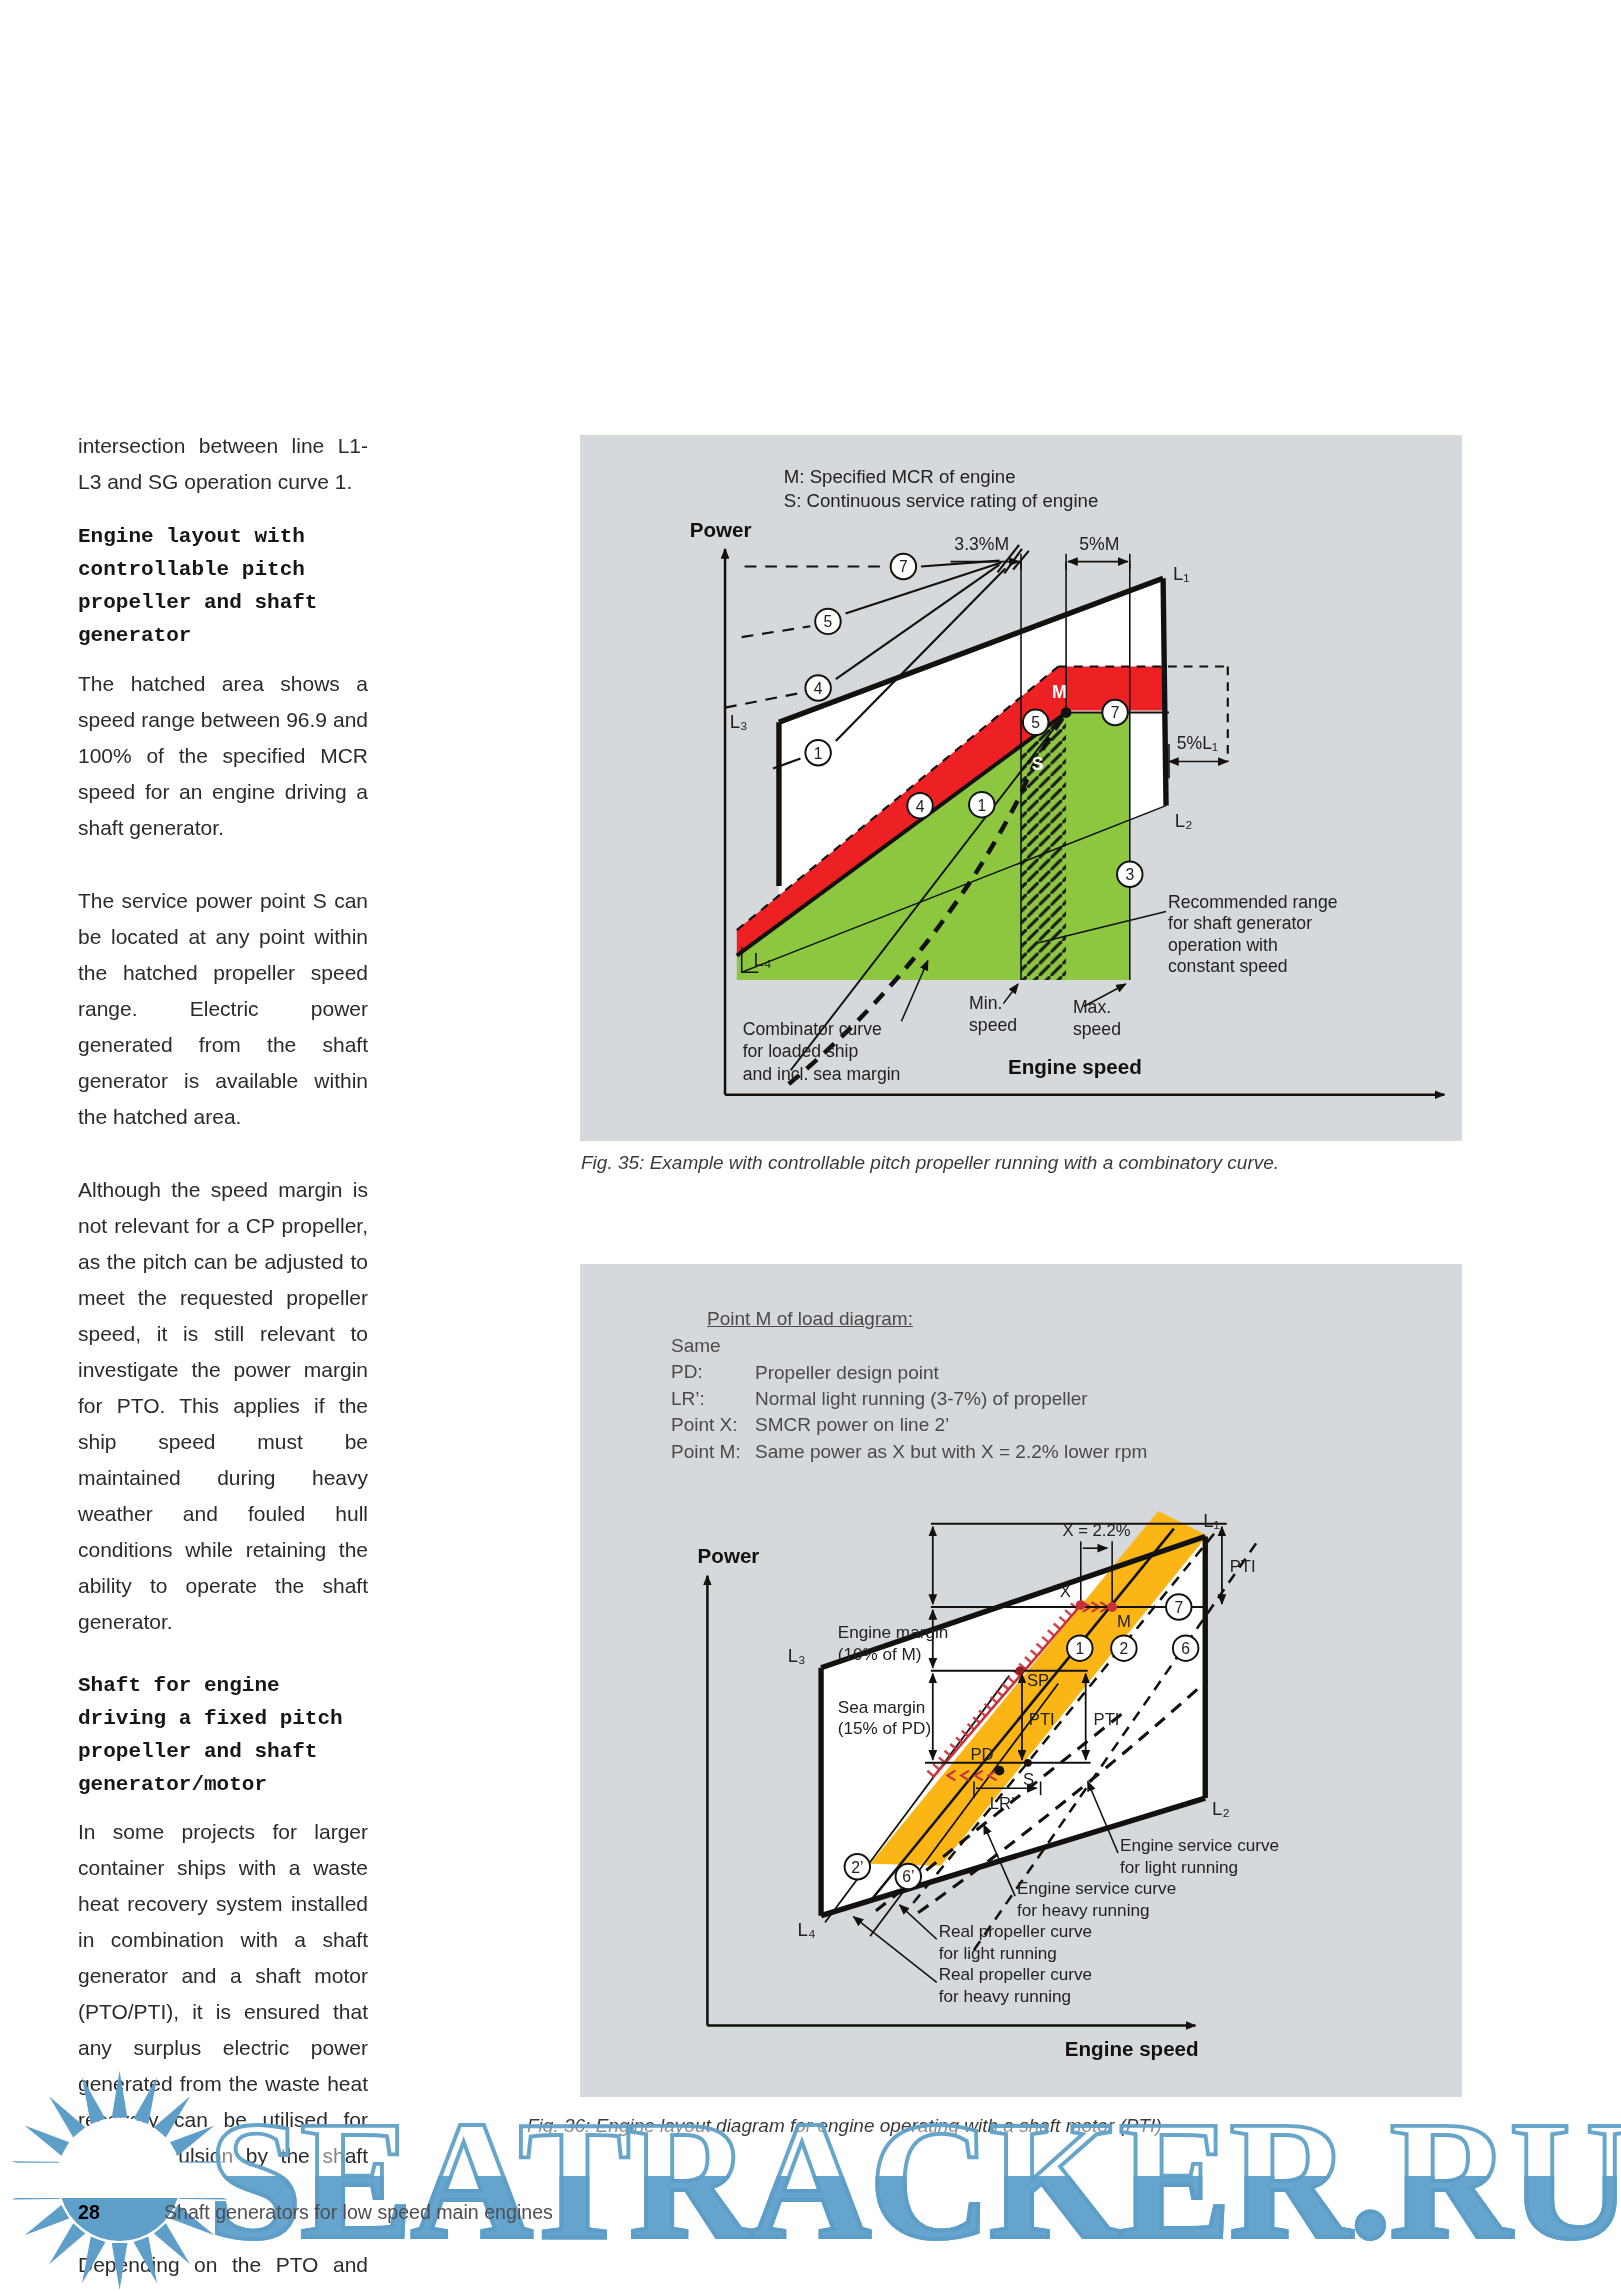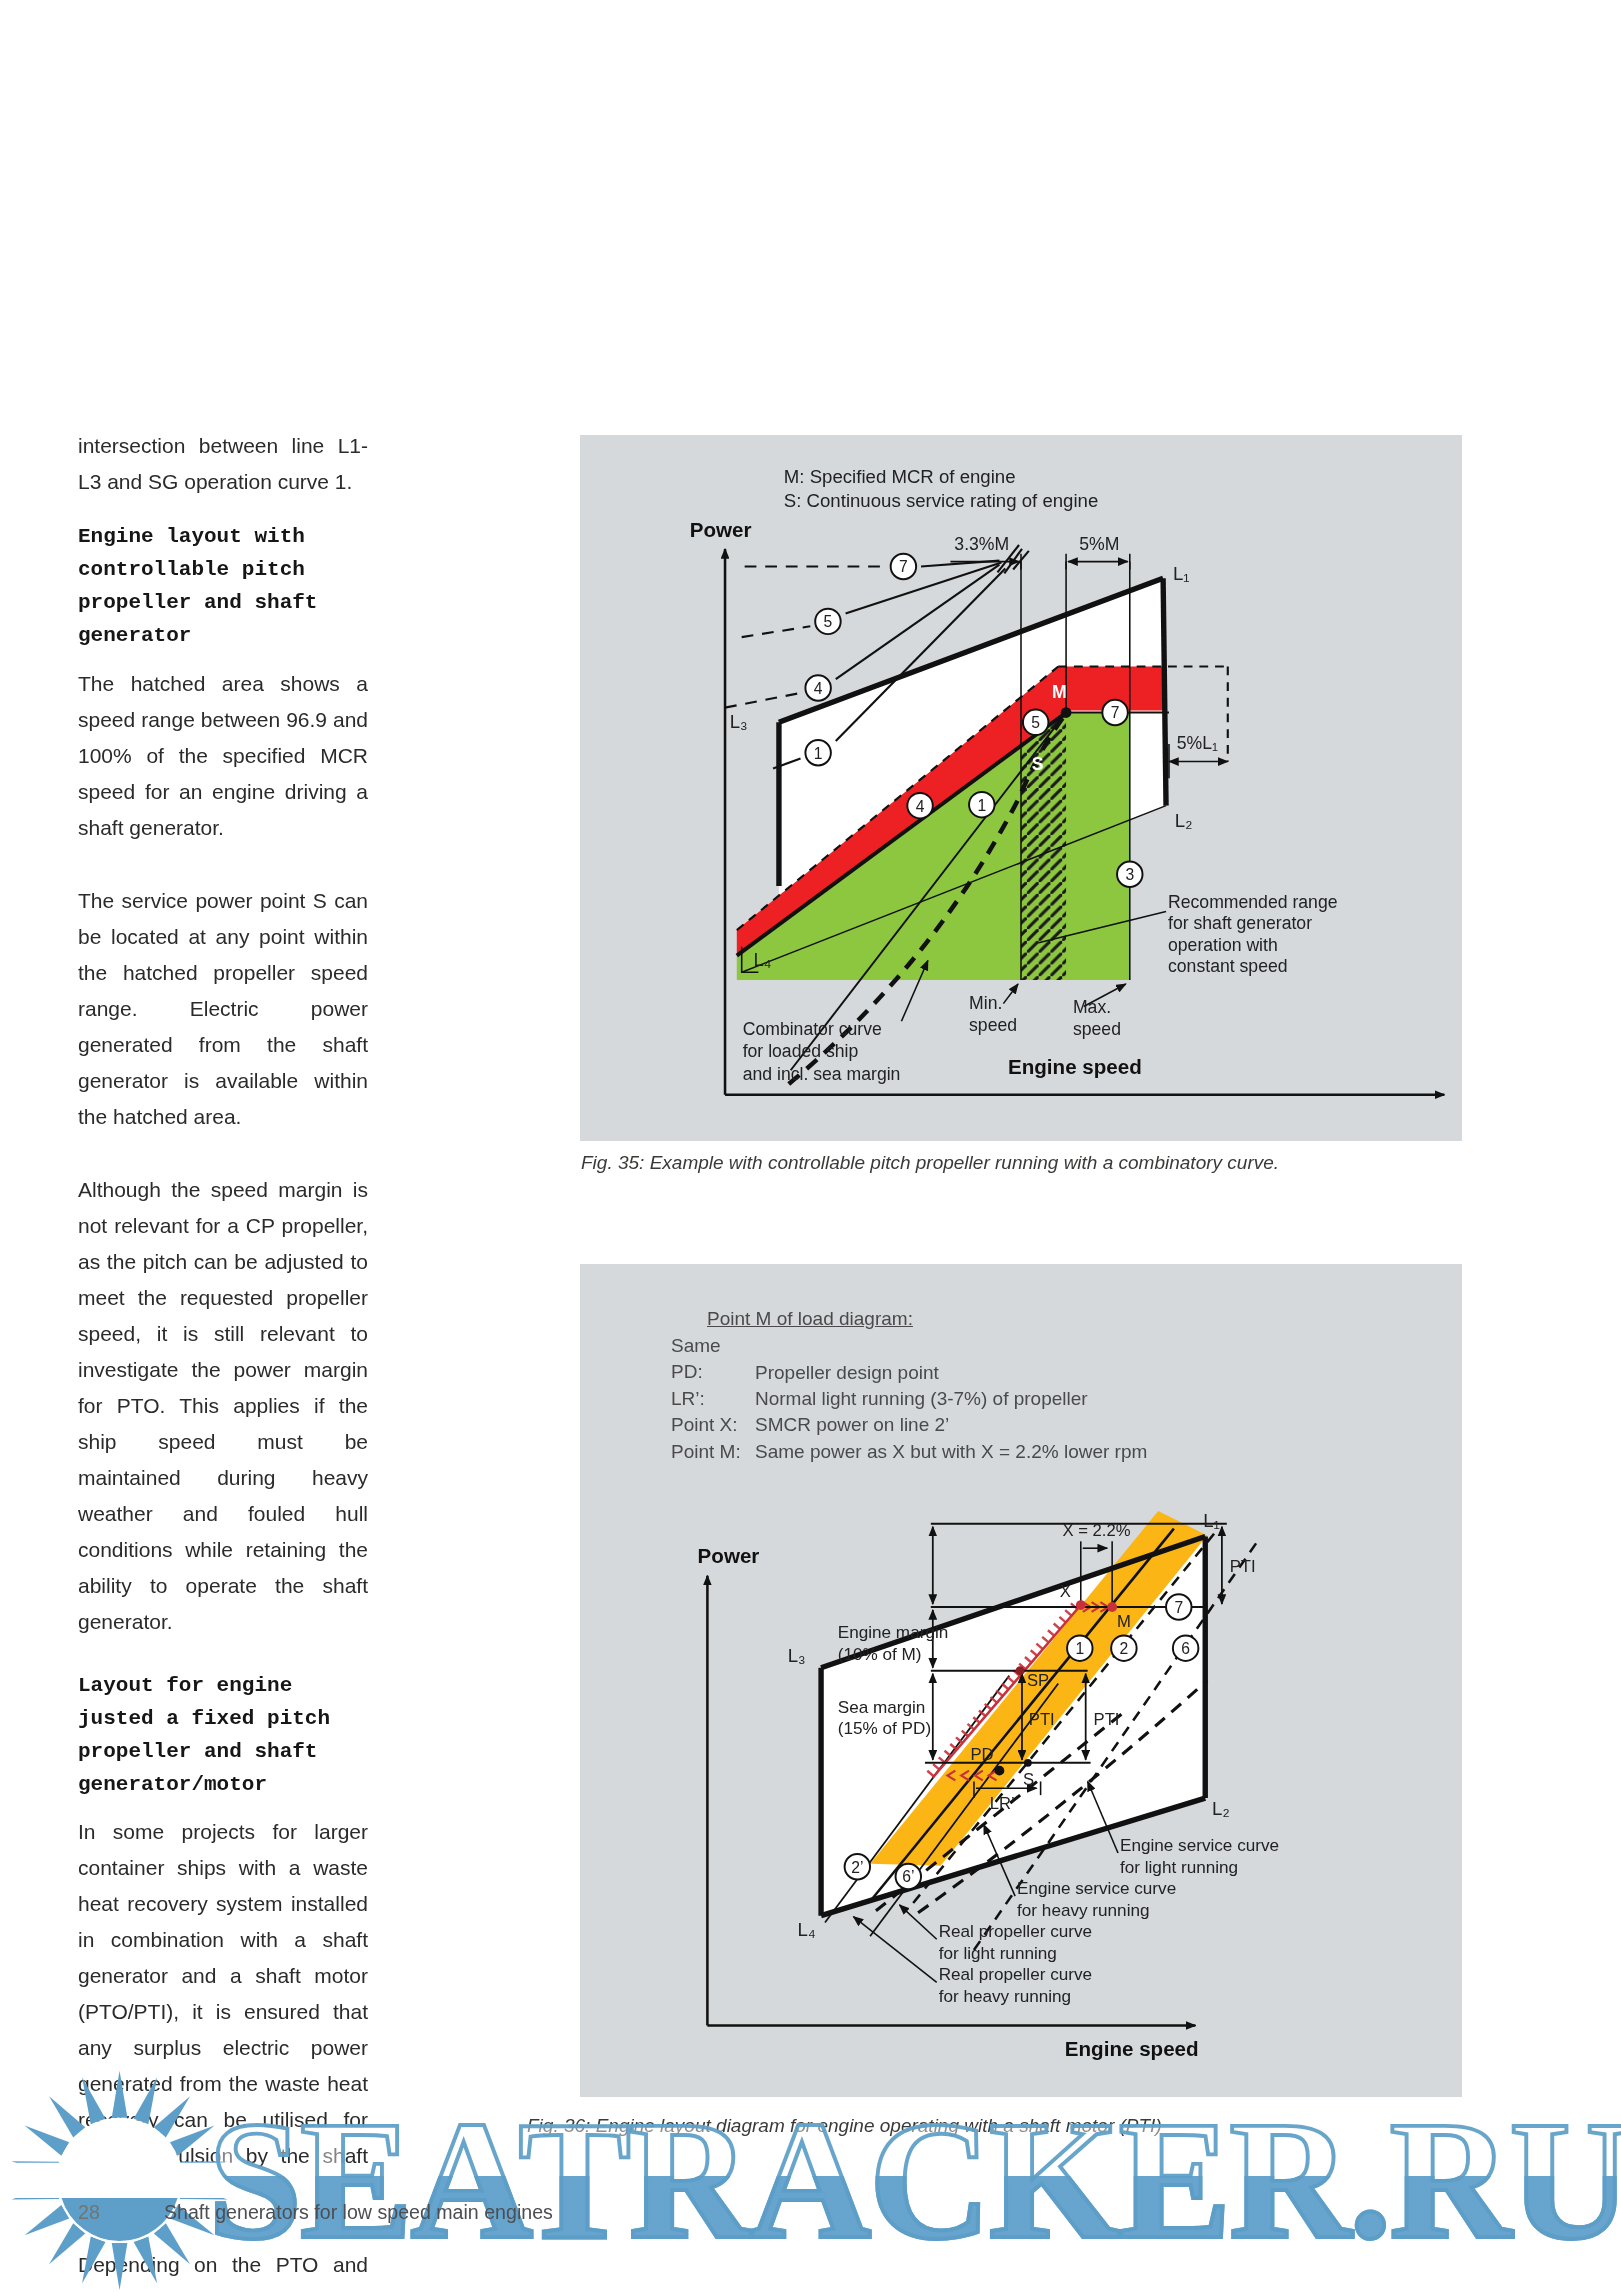--- a/index.html
+++ b/index.html
@@ -17,21 +17,21 @@
   #fig35-box{left:580px;top:435px;width:882px;height:706px;}
   #fig36-box{left:580px;top:1264px;width:882px;height:833px;}
   .caption{font-style:italic;font-size:19px;color:#3a3a38;z-index:3;white-space:nowrap;}
   #fig35-caption{left:581px;top:1152px;}
   #fig36-caption{left:527px;top:2115px;}
   
   #fig36-notes{left:671px;top:1306px;width:765px;font-size:19px;line-height:26.5px;color:#4a4a4c;z-index:2;}
   #fig36-notes .t{text-decoration:underline;margin-left:36px;}
   #fig36-notes .k{display:inline-block;width:84px;}
   
-  #footer-num{left:78px;top:2201px;font-size:19.6px;color:#737373;z-index:9;}
+  #footer-num{left:78px;top:2201px;font-size:19.6px;color:#000000;z-index:9;font-weight:bold;}
   #footer-text{left:164px;top:2201px;font-size:19.6px;color:#4d4e52;z-index:9;}
   
   #watermark{left:208px;top:2086px;height:188px;line-height:188px;white-space:nowrap;
     font-family:"Liberation Serif",serif;font-weight:bold;font-size:169px;letter-spacing:-2px;
     background:linear-gradient(180deg, rgba(255,255,255,0.42) 0%, rgba(255,255,255,0.42) 48%,
                rgba(96,161,203,0.96) 48%, rgba(96,161,203,0.96) 100%);
     -webkit-background-clip:text;background-clip:text;color:transparent;
     -webkit-text-stroke:3.9px rgba(91,157,199,0.92);z-index:7;}
   svg text{font-family:"Liberation Sans",sans-serif;fill:#222224;}
   svg .b{font-weight:bold;fill:#111;}
@@ -40,21 +40,21 @@
 </style>
 </head>
 <body>
 
 <div id="column" class="abs">
   <p class="intro">intersection between line L1-L3 and SG operation curve 1.</p>
   <h3>Engine layout with controllable pitch propeller and shaft generator</h3>
   <p>The hatched area shows a speed range between 96.9 and 100% of the specified MCR speed for an engine driving a shaft generator.</p>
   <p>The service power point S can be located at any point within the hatched propeller speed range. Electric power generated from the shaft generator is available within the hatched area.</p>
   <p class="pre-h">Although the speed margin is not relevant for a CP propeller, as the pitch can be ad­justed to meet the requested propeller speed, it is still relevant to investigate the power margin for PTO. This applies if the ship speed must be maintained during heavy weather and fouled hull conditions while retaining the ability to operate the shaft generator.</p>
-  <h3>Layout for engine justed a fixed pitch propeller and shaft generator/motor</h3>
+  <h3>Shaft for engine driving a fixed pitch propeller and shaft generator/motor</h3>
   <p>In some projects for larger container ships with a waste heat recovery system installed in combination with a shaft generator and a shaft motor (PTO/PTI), it is ensured that any surplus electric power generated from the waste heat recovery can be utilised for shaft propulsion by the shaft motor.</p>
   <p>Depending on the PTO and PTI power available, the advice on an engine layout with a combined PTO alone or PTI alone solution can be followed.</p>
 
 </div>
 
 <div id="fig35-box" class="abs figbox">
 <svg width="882" height="706" viewBox="0 0 900 720">
   <defs>
     <marker id="ah35" markerUnits="userSpaceOnUse" markerWidth="11" markerHeight="9" refX="10" refY="4.5" orient="auto-start-reverse">
       <path d="M0,0 L11,4.5 L0,9 Z" fill="#111"></path>

